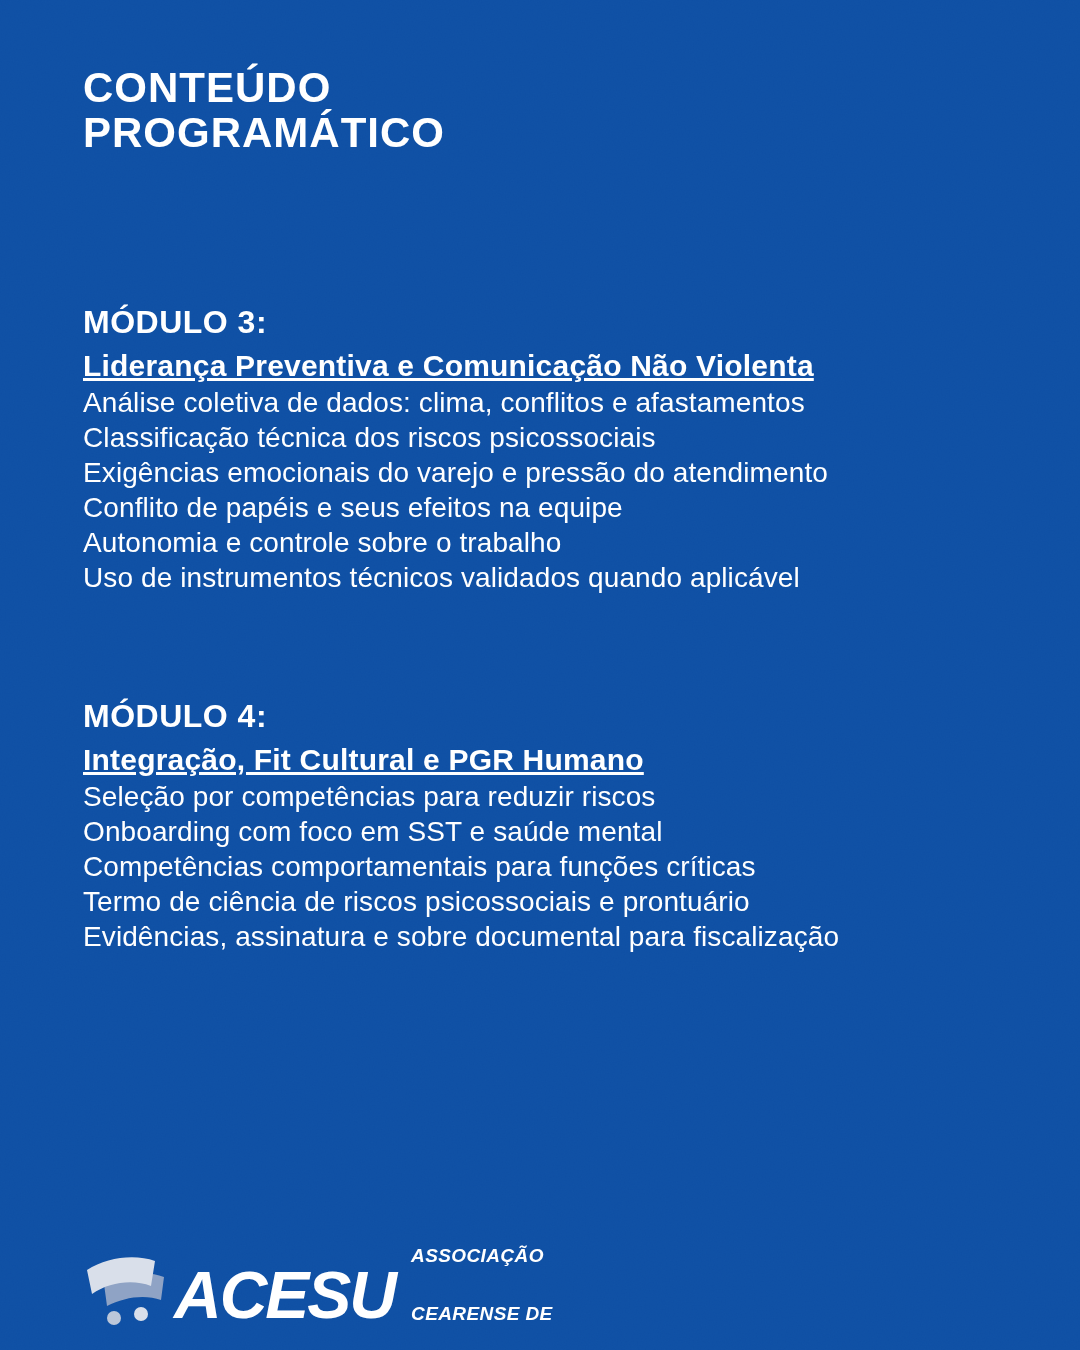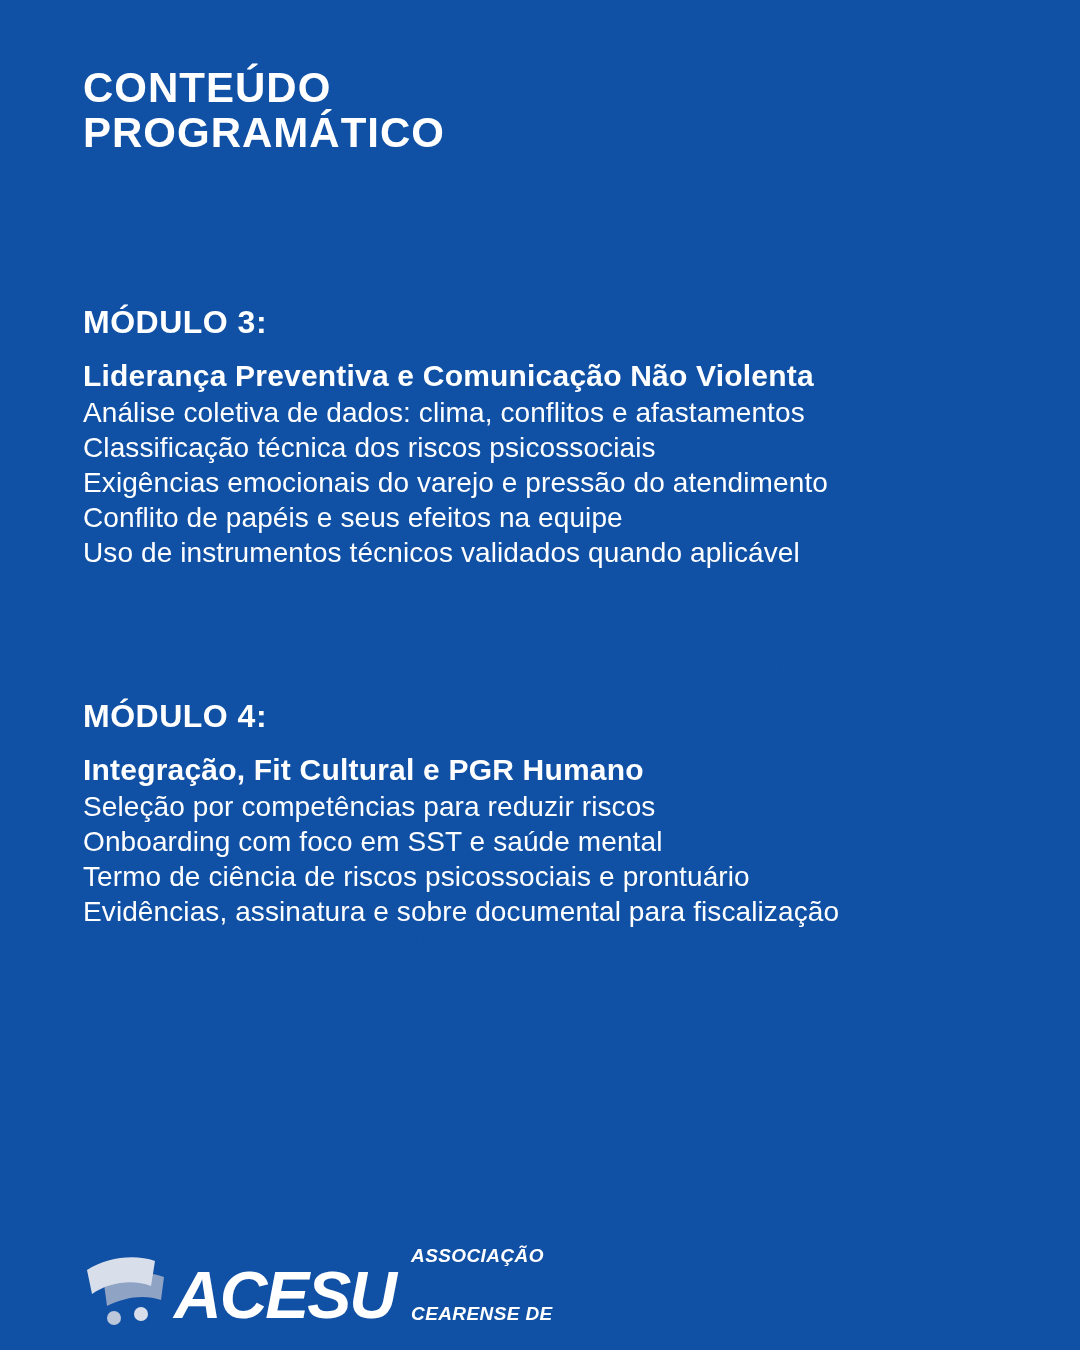--- a/index.html
+++ b/index.html
@@ -55,21 +55,22 @@
     font-weight: bold;
     letter-spacing: 0.5px;
     line-height: 44px;
   }
 
   .module-subtitle {
     font-size: 30px;
     font-weight: bold;
     letter-spacing: 0.2px;
     line-height: 38px;
-    margin-top: 13px;
+    margin-top: 3px;
+    text-decoration: underline;
   }
 
   .module-items {
     list-style: none;
     font-size: 28px;
     line-height: 35px;
     font-weight: normal;
     letter-spacing: 0.1px;
   }
 
@@ -127,30 +128,32 @@
   </h1>
 
   <section class="module module-3">
     <h2 class="module-heading">MÓDULO 3:</h2>
     <h3 class="module-subtitle">Liderança Preventiva e Comunicação Não Violenta</h3>
     <ul class="module-items">
       <li>Análise coletiva de dados: clima, conflitos e afastamentos</li>
       <li>Classificação técnica dos riscos psicossociais</li>
       <li>Exigências emocionais do varejo e pressão do atendimento</li>
       <li>Conflito de papéis e seus efeitos na equipe</li>
+      <li>Autonomia e controle sobre o trabalho</li>
       <li>Uso de instrumentos técnicos validados quando aplicável</li>
     </ul>
   </section>
 
   <section class="module module-4">
     <h2 class="module-heading">MÓDULO 4:</h2>
     <h3 class="module-subtitle">Integração, Fit Cultural e PGR Humano</h3>
     <ul class="module-items">
       <li>Seleção por competências para reduzir riscos</li>
       <li>Onboarding com foco em SST e saúde mental</li>
+      <li>Competências comportamentais para funções críticas</li>
       <li>Termo de ciência de riscos psicossociais e prontuário</li>
       <li>Evidências, assinatura e sobre documental para fiscalização</li>
     </ul>
   </section>
 
   <footer class="footer">
     <span class="cart-icon-wrap">
       <svg width="82" height="80" viewBox="0 0 82 80" xmlns="http://www.w3.org/2000/svg">
 
         <path d="M20,34 C38,24 62,20 80,27 L77,50 C61,44 40,47 23,56 Z" fill="#8FA3C5"></path>

